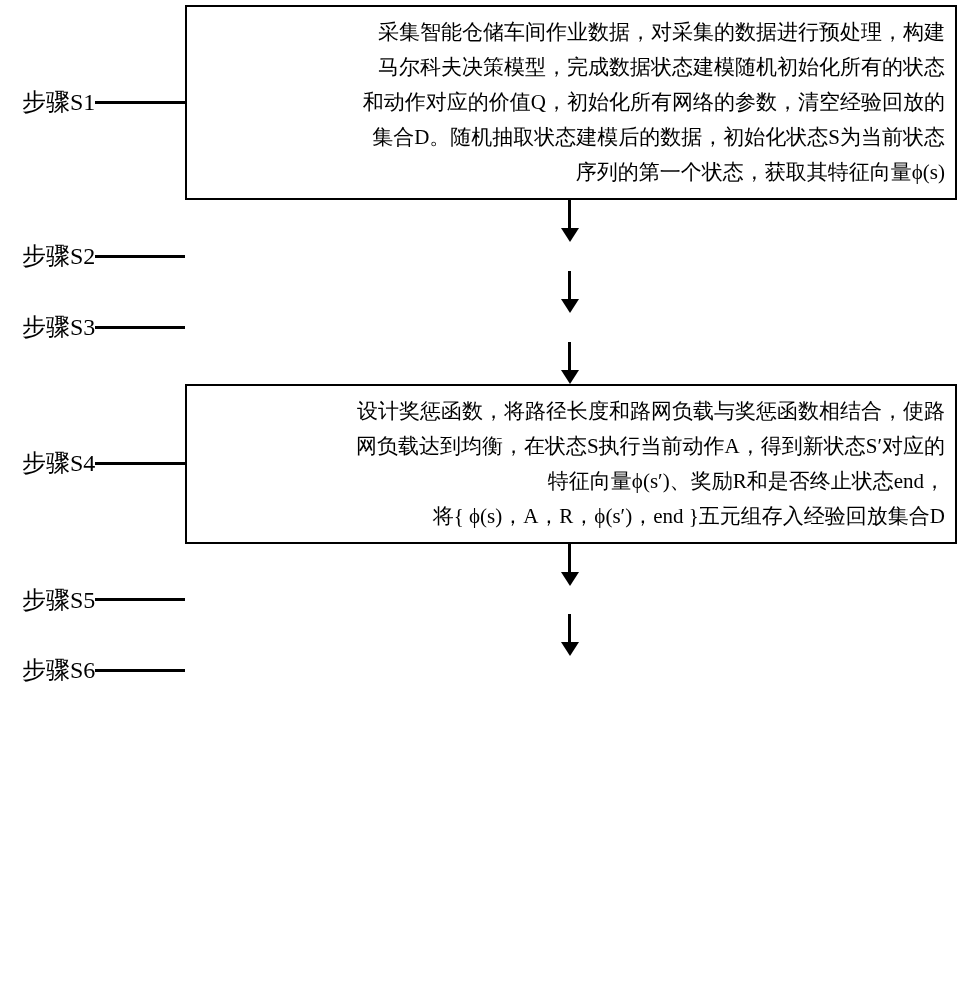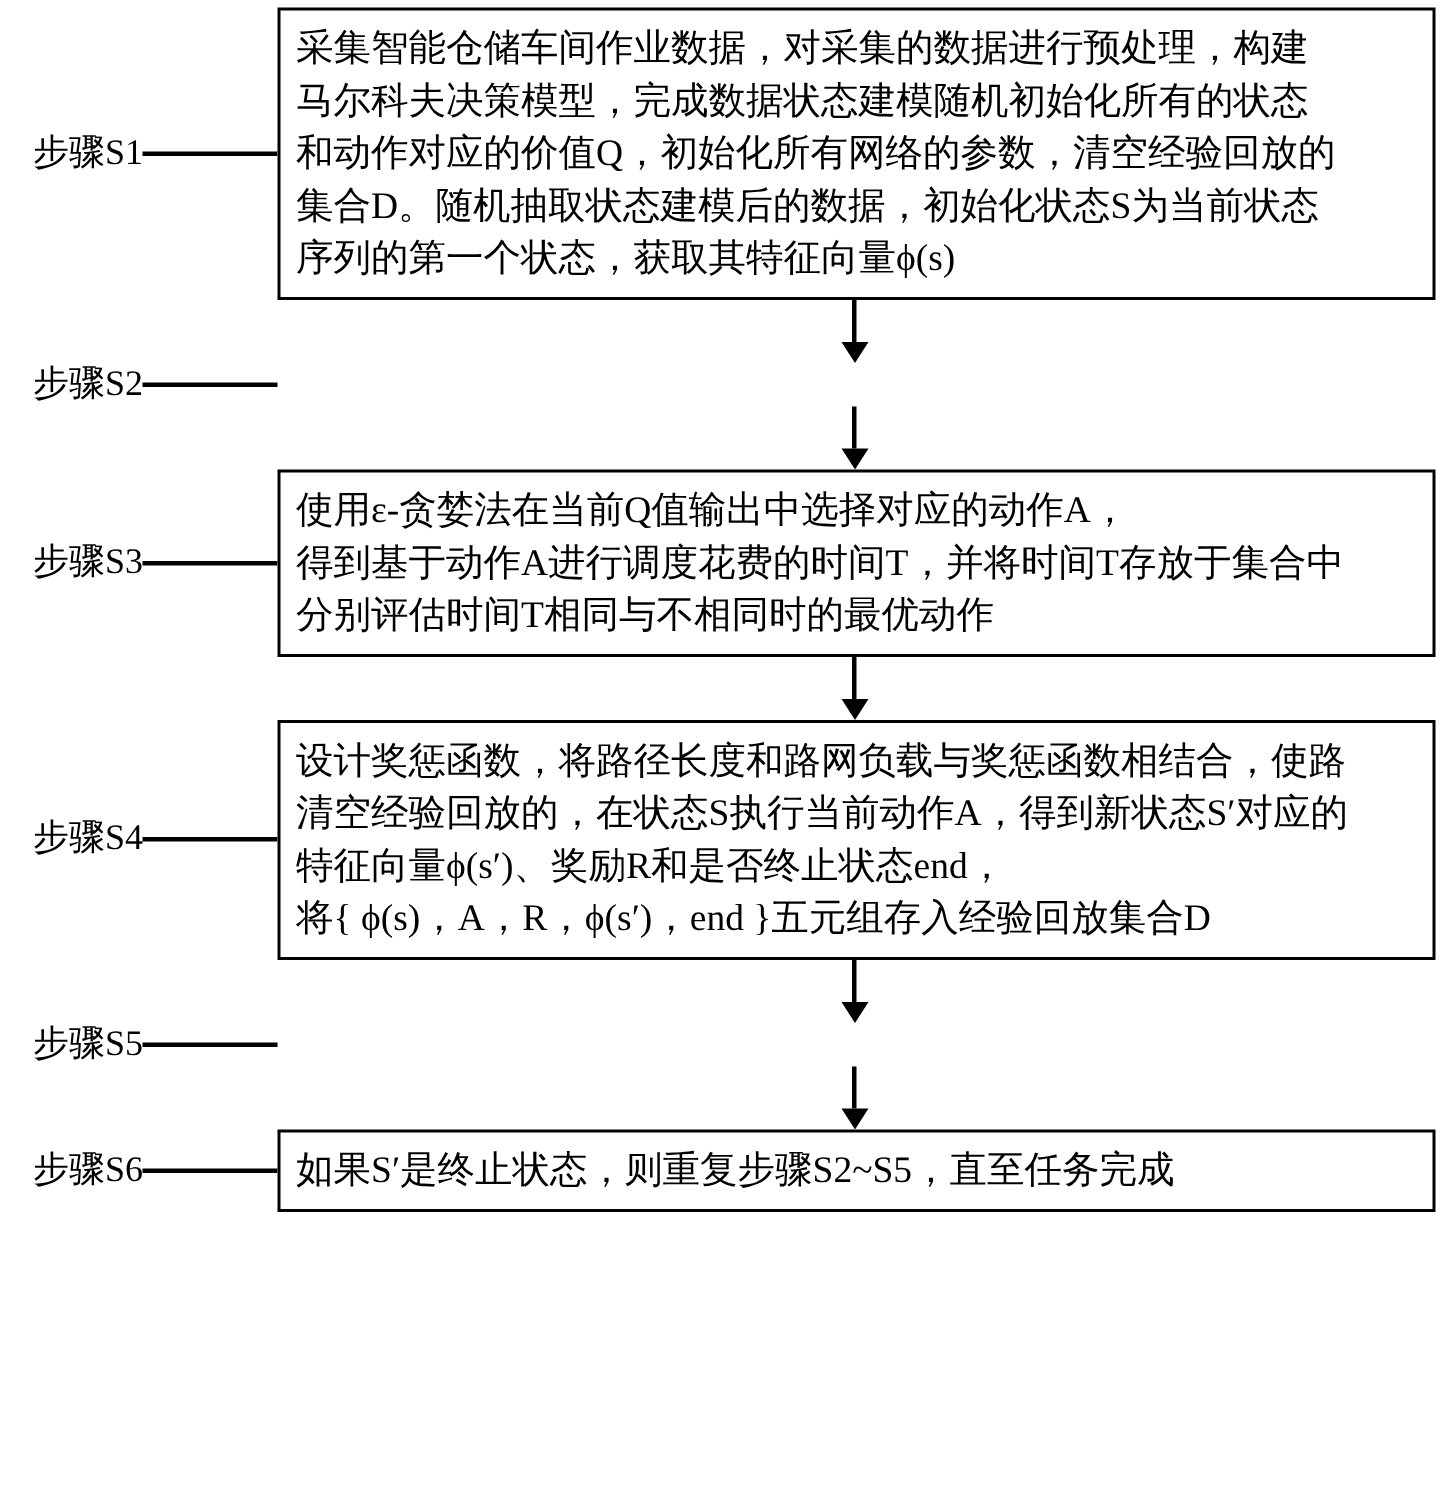--- a/index.html
+++ b/index.html
@@ -37,23 +37,23 @@
   .connector {
     flex: 0 0 90px;
     height: 3px;
     background: #000000;
   }
   .step-box {
     flex: 1 1 auto;
     border: 2.5px solid #000000;
     box-sizing: border-box;
     padding: 8px 10px;
-    font-size: 25px;
+    font-size: 21px;
     line-height: 35px;
-    text-align: left;
+    text-align: right;
     white-space: pre-line;
     background: #ffffff;
   }
   .arrow-wrap {
     box-sizing: border-box;
     margin-left: 182px; 
     width: calc(100% - 182px - 7px);
     height: 42px;
     display: flex;
     flex-direction: column;
@@ -99,35 +99,32 @@
   </div>
 
   <div class="arrow-wrap">
     <div class="arrow-line"></div>
     <div class="arrow-head"></div>
   </div>
 
   <div class="step-row">
     <div class="step-label">步骤S3</div>
     <div class="connector"></div>
-    <div class="step-box">使用ε-贪婪法在当前Q值输出中选择对应的动作A，
-得到基于动作A进行调度花费的时间T，并将时间T存放于集合中
-分别评估时间T相同与不相同时的最优动作</div>
   </div>
 
   <div class="arrow-wrap">
     <div class="arrow-line"></div>
     <div class="arrow-head"></div>
   </div>
 
   <div class="step-row">
     <div class="step-label">步骤S4</div>
     <div class="connector"></div>
     <div class="step-box">设计奖惩函数，将路径长度和路网负载与奖惩函数相结合，使路
-清空经验回放的，在状态S执行当前动作A，得到新状态S′对应的
+网负载达到均衡，在状态S执行当前动作A，得到新状态S′对应的
 特征向量ϕ(s′)、奖励R和是否终止状态end，
 将{ ϕ(s)，A，R，ϕ(s′)，end }五元组存入经验回放集合D</div>
   </div>
 
   <div class="arrow-wrap">
     <div class="arrow-line"></div>
     <div class="arrow-head"></div>
   </div>
 
   <div class="step-row">
@@ -136,16 +133,15 @@
   </div>
 
   <div class="arrow-wrap">
     <div class="arrow-line"></div>
     <div class="arrow-head"></div>
   </div>
 
   <div class="step-row">
     <div class="step-label">步骤S6</div>
     <div class="connector"></div>
-    <div class="step-box">如果S′是终止状态，则重复步骤S2~S5，直至任务完成</div>
   </div>
 
 </div>
 
 </body></html>

